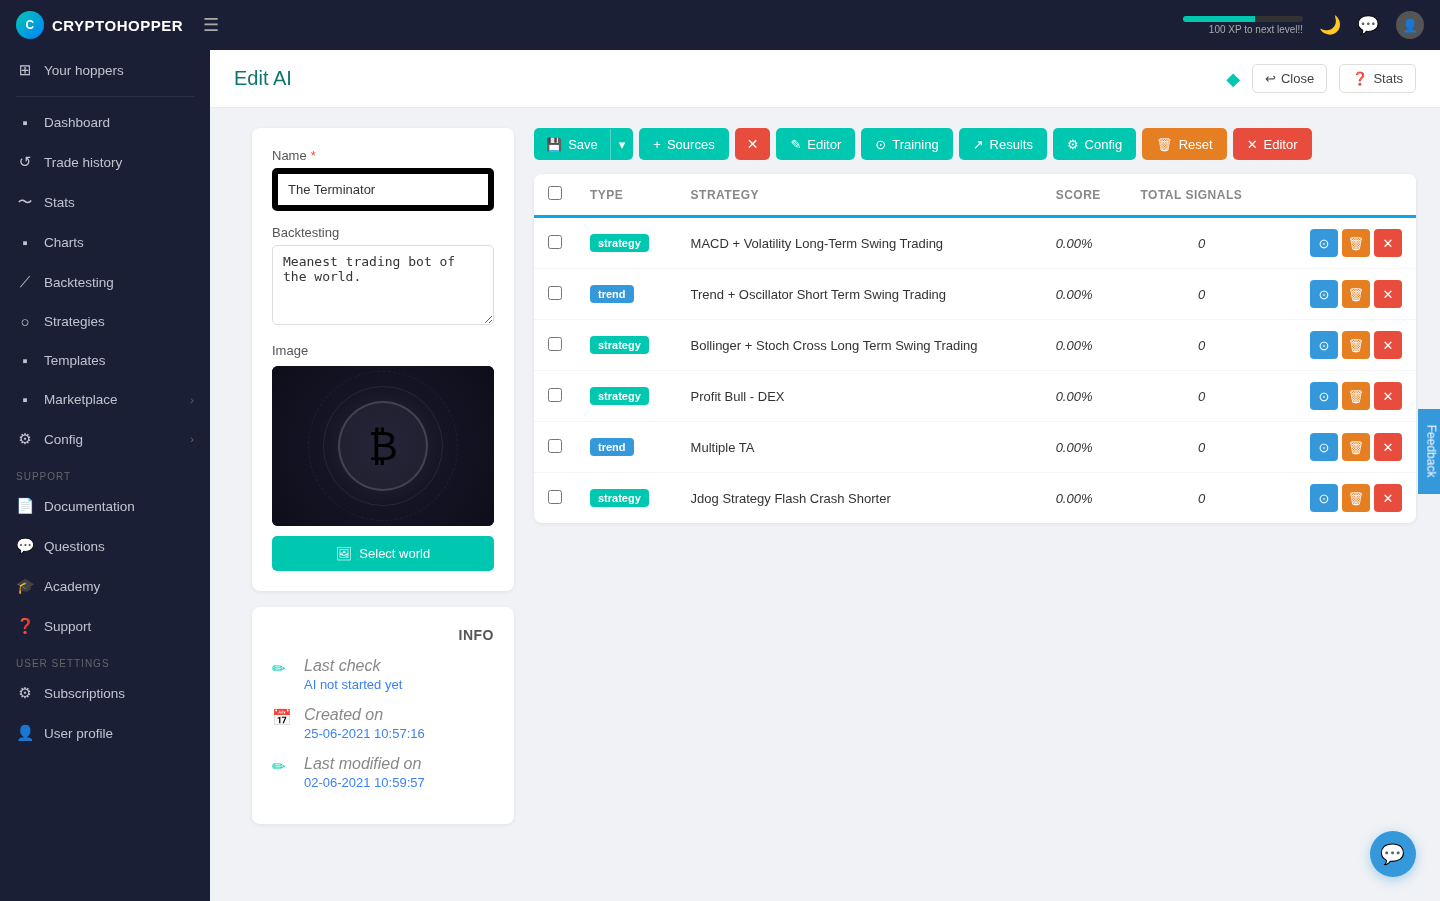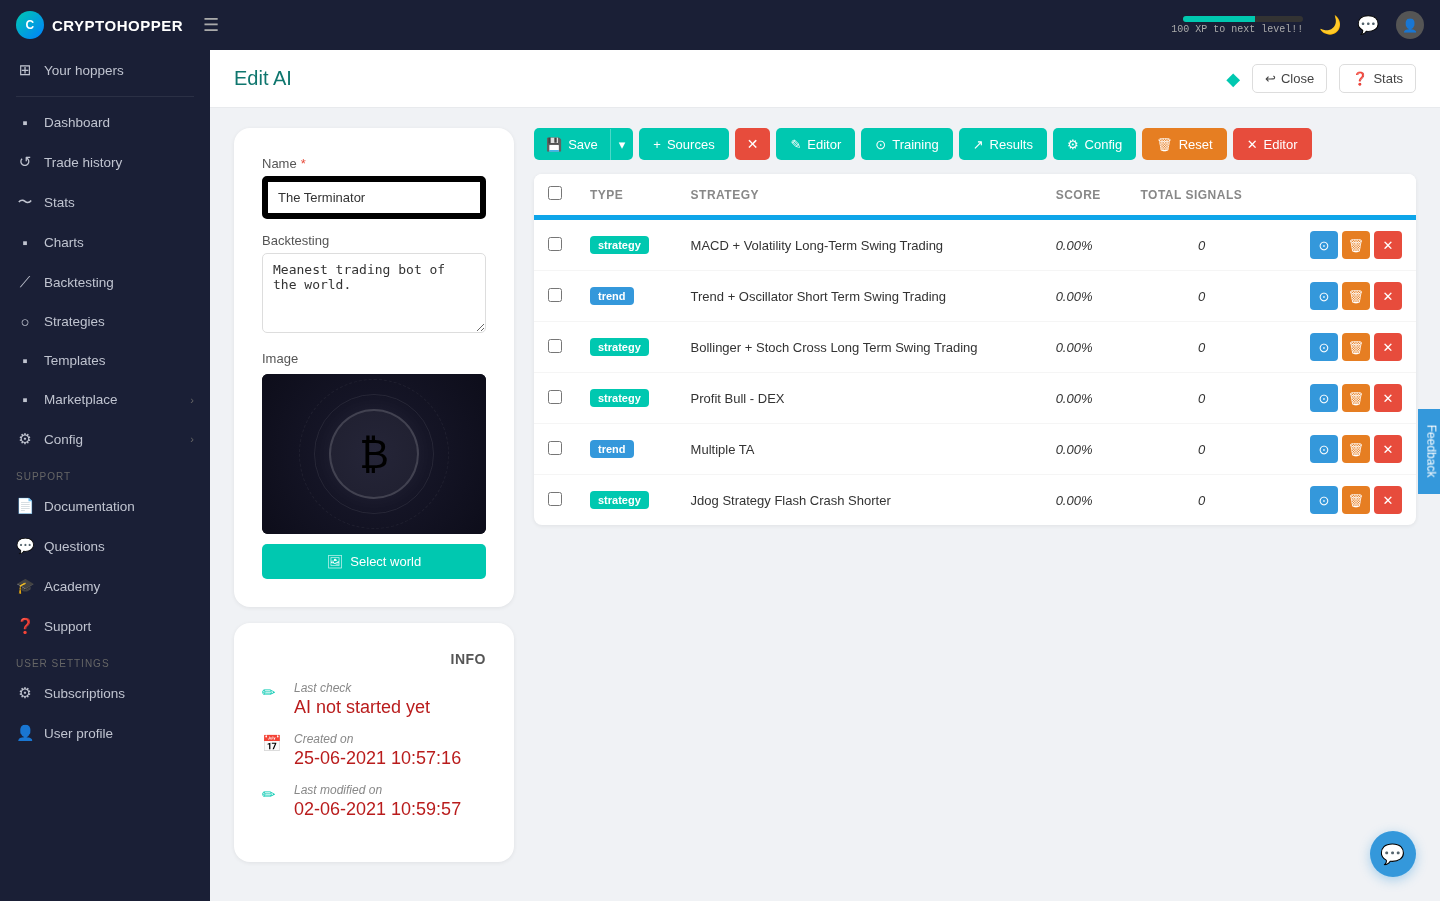--- a/index.html
+++ b/index.html
@@ -24,21 +24,21 @@
       background: linear-gradient(135deg, #00c8b0, #0080ff);
       border-radius: 50%;
       display: flex; align-items: center; justify-content: center;
       font-size: 12px; color: white; font-weight: bold;
     }
     .topnav-menu-icon { color: #aaa; font-size: 18px; cursor: pointer; margin-left: 8px; }
     .topnav-right { margin-left: auto; display: flex; align-items: center; gap: 16px; }
     .xp-bar-container { display: flex; flex-direction: column; align-items: flex-end; }
     .xp-bar { width: 120px; height: 6px; background: #333; border-radius: 3px; overflow: hidden; }
     .xp-bar-fill { height: 100%; background: #00c8b0; width: 60%; }
-    .xp-label { font-size: 10px; color: #aaa; margin-top: 2px; font-family: Liberation Mono, monospace; }
+    .xp-label { font-size: 10px; color: #aaa; margin-top: 2px; }
     .topnav-icon { color: #aaa; font-size: 18px; cursor: pointer; }
     .topnav-avatar { width: 28px; height: 28px; background: #555; border-radius: 50%; display: flex; align-items: center; justify-content: center; color: white; font-size: 13px; cursor: pointer; }
 
     
     .layout { display: flex; flex: 1; overflow: hidden; }
 
     
     .sidebar {
       width: 210px;
       background: #1a1f36;
@@ -101,23 +101,24 @@
     
     .left-panel {
       width: 280px;
       flex-shrink: 0;
       display: flex;
       flex-direction: column;
       gap: 16px;
     }
     .card {
       background: white;
-      border-radius: 16px;
-      padding: 28px;
+      border-radius: 8px;
+      padding: 20px;
       box-shadow: 0 1px 4px rgba(0,0,0,0.07);
+      margin-left: 18px;
     }
     .form-label {
       font-size: 13px;
       color: #555;
       margin-bottom: 5px;
       display: flex;
       align-items: center;
       gap: 4px;
     }
     .required-star { color: #e74c3c; }
@@ -188,22 +189,22 @@
       padding: 10px;
       font-size: 13px;
       cursor: pointer;
       display: flex; align-items: center; justify-content: center; gap: 7px;
     }
 
     
     .info-title { font-size: 14px; font-weight: 600; color: #555; margin-bottom: 14px; text-transform: uppercase; letter-spacing: 0.5px; text-align: right; }
     .info-row { display: flex; gap: 12px; margin-bottom: 14px; align-items: flex-start; }
     .info-icon { color: #00c8b0; font-size: 16px; margin-top: 2px; flex-shrink: 0; width: 20px; }
-    .info-label { font-size: 12px; color: #888; font-style: italic; }
-    .info-value { font-size: 18px; color: #b91c1c; margin-top: 2px; }
+    .info-label { font-size: 16px; color: #888; font-style: italic; }
+    .info-value { font-size: 13px; color: #3b82f6; margin-top: 2px; }
 
     
     .right-panel { flex: 1; }
 
     
     .toolbar {
       display: flex;
       gap: 6px;
       margin-bottom: 14px;
       flex-wrap: wrap;
@@ -271,21 +272,21 @@
     .strategy-table {
       width: 100%;
       border-collapse: collapse;
     }
     .strategy-table th {
       padding: 12px 14px;
       text-align: left;
       font-size: 12px;
       color: #888;
       font-weight: 600;
-      border-bottom: 5px solid #0ea5e9;
+      border-bottom: 3px solid #0ea5e9;
       text-transform: uppercase;
       letter-spacing: 0.5px;
       background: white;
     }
     .strategy-table td {
       padding: 11px 14px;
       font-size: 13px;
       color: #333;
       border-bottom: 1px solid #f5f5f5;
     }

